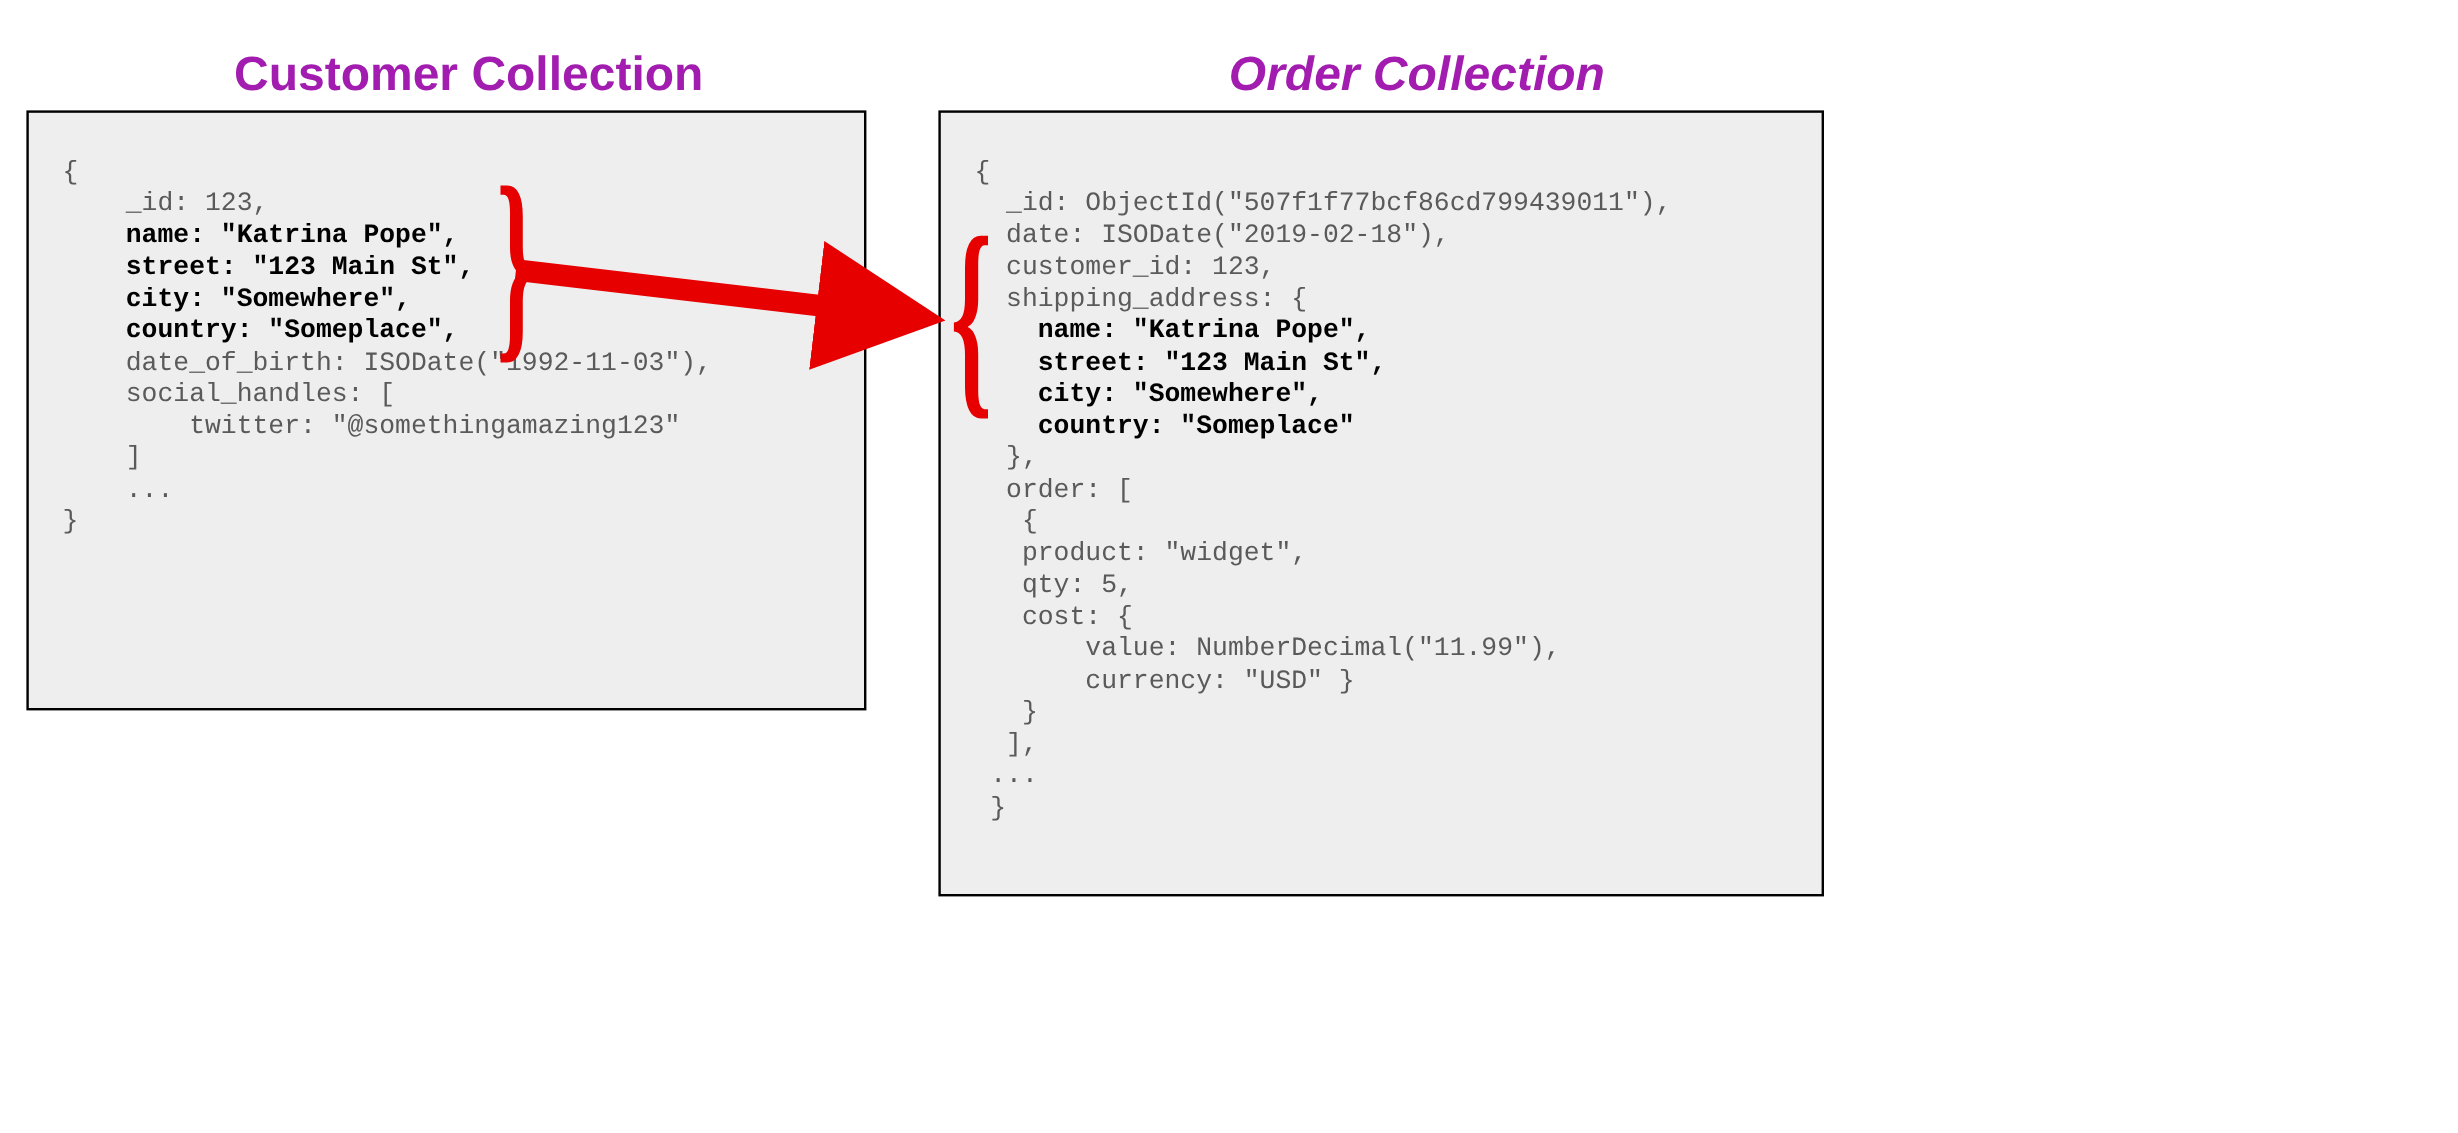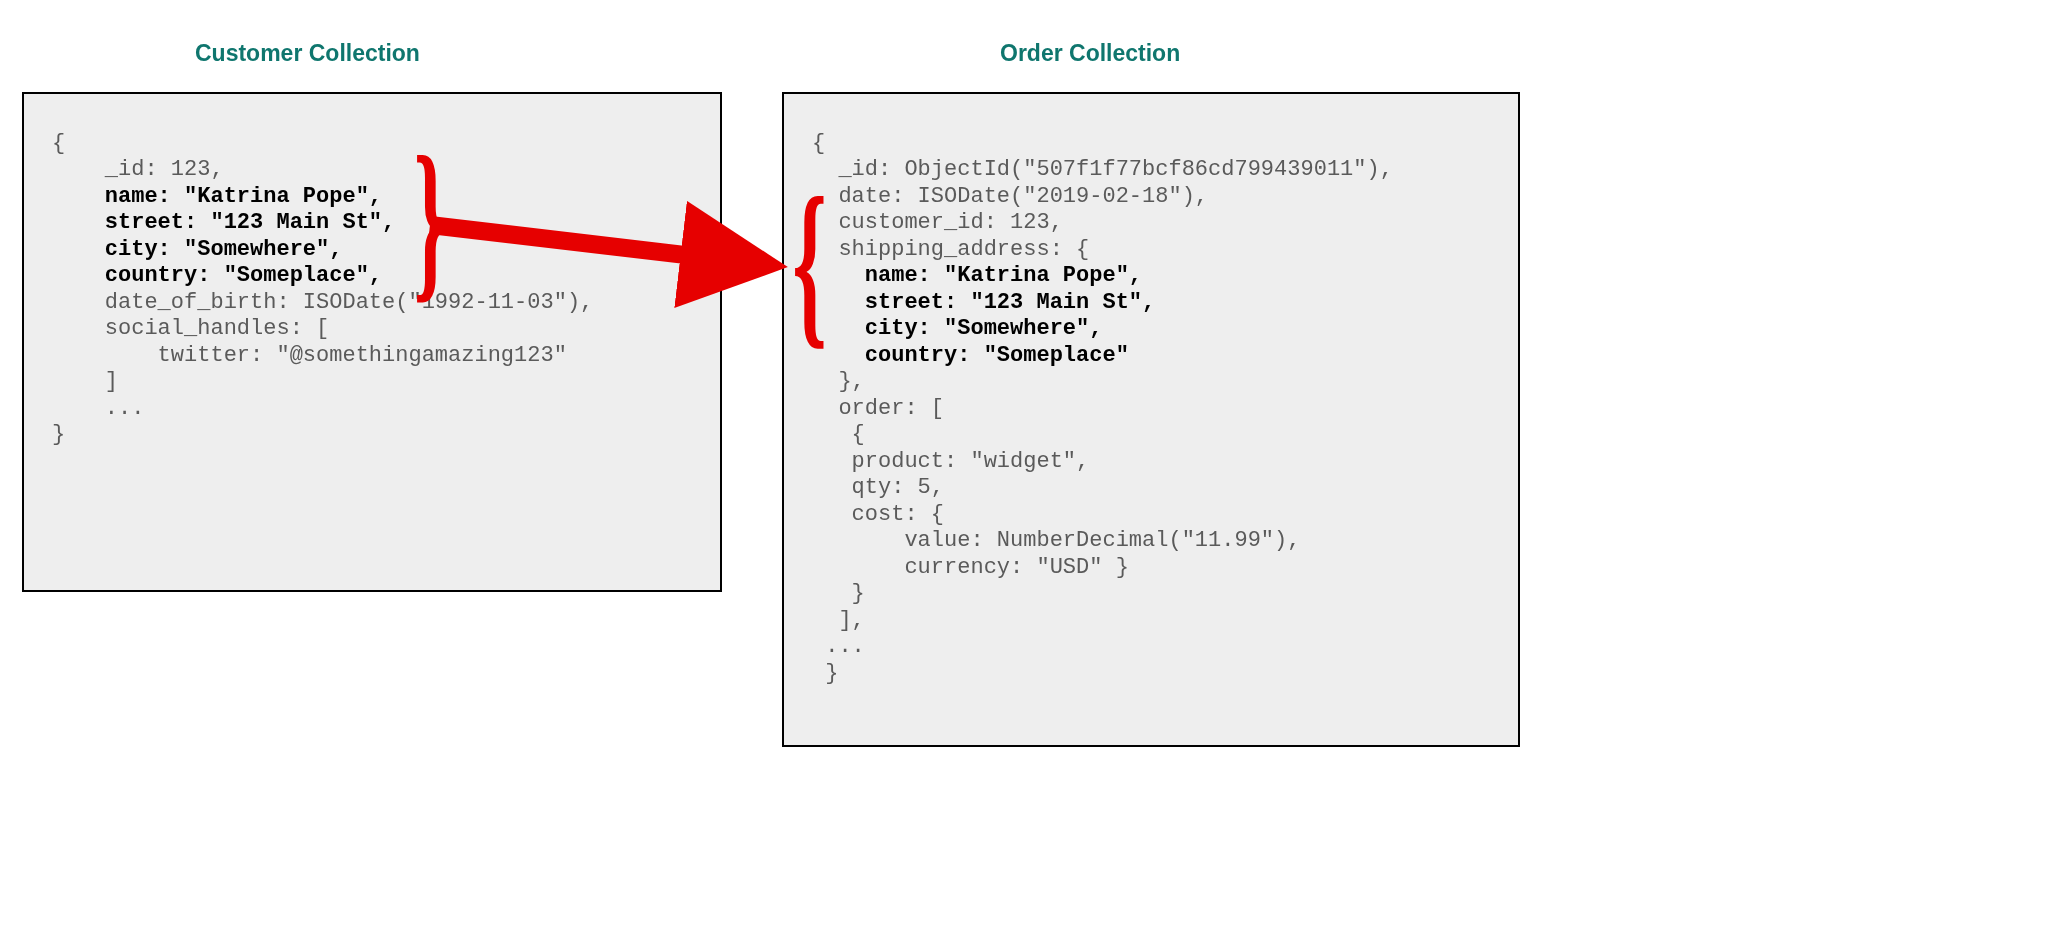--- a/index.html
+++ b/index.html
@@ -7,25 +7,25 @@
       background: #ffffff;
       width: 2048px;
       height: 944px;
       position: relative;
       font-family: "Courier New", Courier, monospace;
     }
     .title {
       position: absolute;
       font-family: Arial, Helvetica, sans-serif;
       font-weight: bold;
-      font-size: 23px;
-      color: #0f766e;
+      font-size: 40px;
+      color: #a21caf;
     }
     .title-left { left: 195px; top: 40px; }
-    .title-right { left: 1000px; top: 40px; }
+    .title-right { left: 1024px; top: 40px; font-style: italic; }
     .panel {
       position: absolute;
       background: #eeeeee;
       border: 2px solid #000000;
     }
     .panel-left {
       left: 22px;
       top: 92px;
       width: 700px;
       height: 500px;

